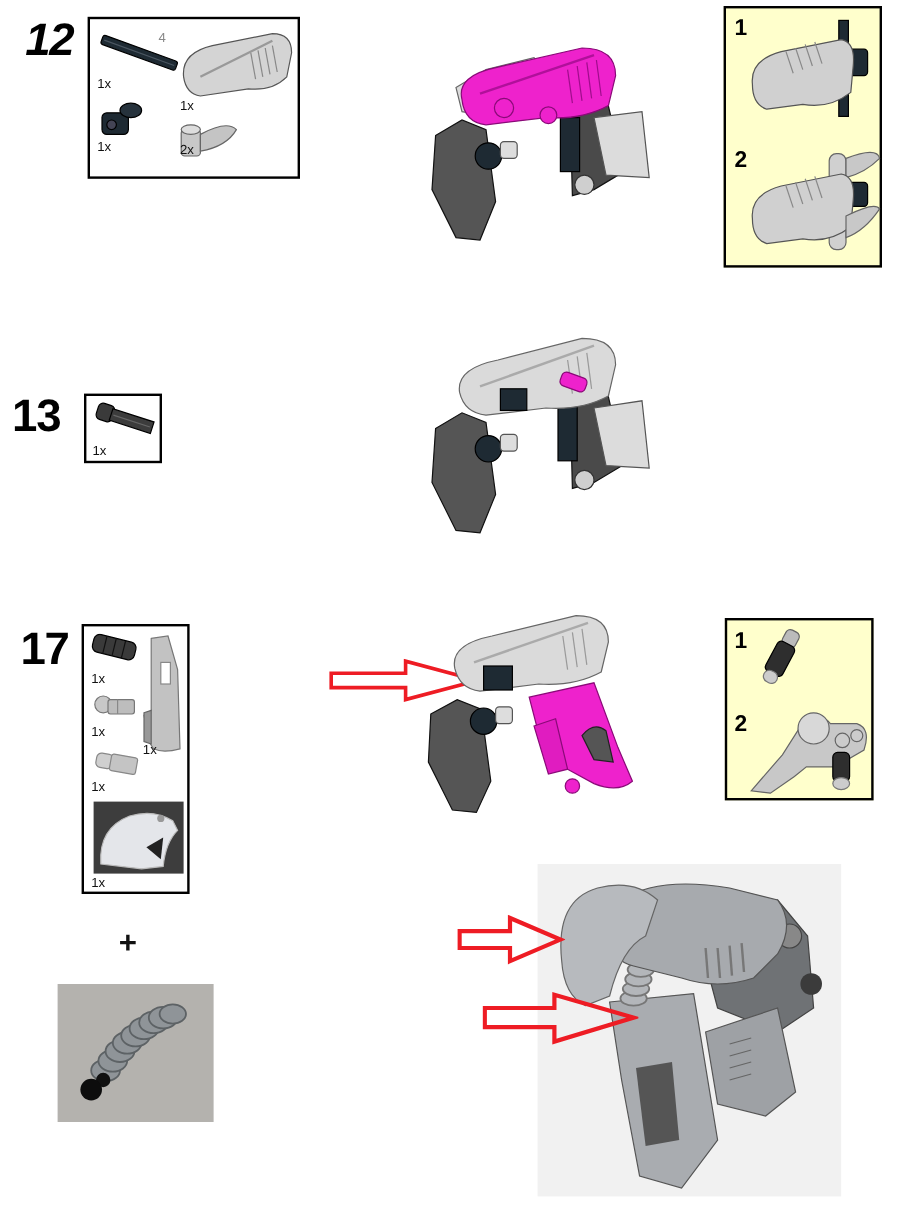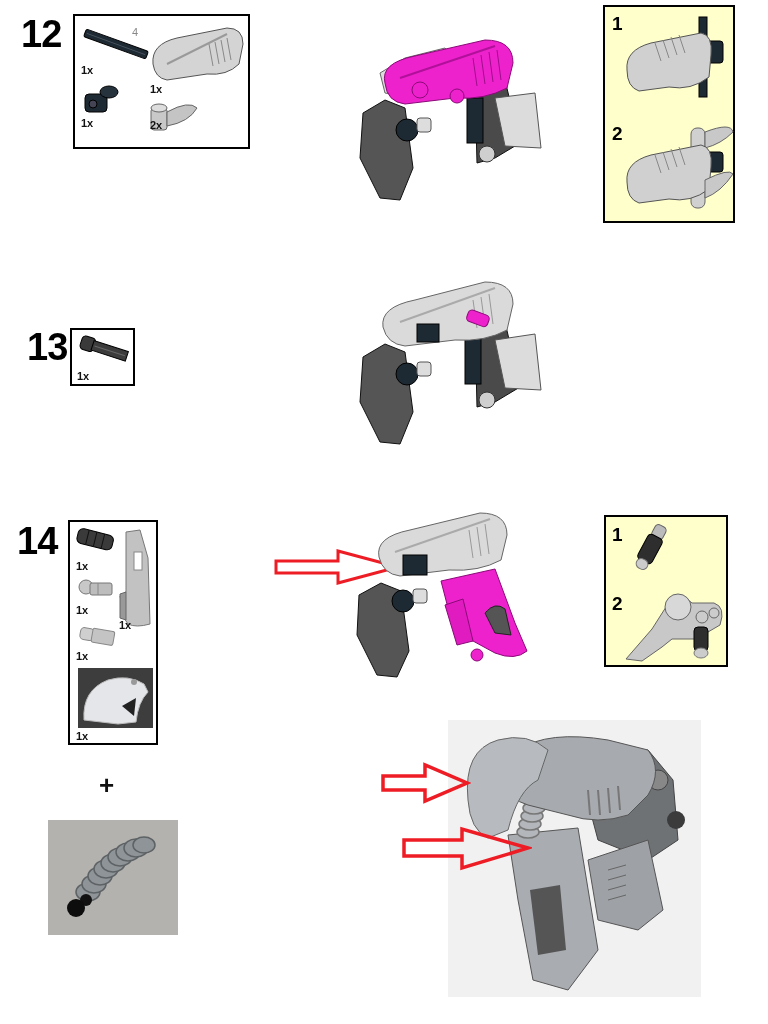--- a/index.html
+++ b/index.html
@@ -5,32 +5,32 @@
   html, body { margin: 0; padding: 0; }
   body {
     width: 768px; height: 1024px; background: #ffffff; position: relative; overflow: hidden;
     font-family: "Liberation Sans", sans-serif;
   }
   .step-num {
     position: absolute; font-family: "Liberation Sans", sans-serif; font-weight: bold;
     font-size: 38px; color: #000; letter-spacing: -1px; line-height: 1;
   }
   .parts-box { position: absolute; border: 2px solid #000; background: #fff; box-sizing: border-box; }
-  .qty { position: absolute; font-weight: bold; font-size: 11px; color: #111; }
+  .qty { position: absolute; font-weight: normal; font-size: 11px; color: #111; }
   .callout { position: absolute; border: 2px solid #000; background: #ffffcc; box-sizing: border-box; }
   .callout-num { position: absolute; font-weight: bold; font-size: 19px; color: #000; }
   .part { position: absolute; }
   .photo { position: absolute; overflow: hidden; }
   .plus { position: absolute; font-size: 26px; font-weight: bold; color: #111; }
   svg { display: block; }
 </style>
 </head>
 <body>
 
-<div class="step-num" style="left:21px; top:15px;">12</div>
+<div class="step-num" style="left:21px; top:15px;font-style:italic;">12</div>
 
 <div class="parts-box" style="left:73px; top:14px; width:177px; height:135px;">
 
   <div class="part" style="left:6px; top:10px;">
     <svg width="70" height="36">
         <g transform="rotate(20 35 18)">
           <rect x="2" y="14" width="66" height="8" rx="2" fill="#1e2a33" stroke="#000" stroke-width="1"></rect>
           <line x1="4" y1="18" x2="66" y2="18" stroke="#4a5560" stroke-width="1"></line>
         </g>
       </svg>
@@ -124,21 +124,21 @@
         <g stroke="#888">
           <line x1="34" y1="33" x2="40" y2="51"></line>
           <line x1="42" y1="30" x2="48" y2="48"></line>
           <line x1="50" y1="27" x2="56" y2="45"></line>
           <line x1="58" y1="25" x2="64" y2="43"></line>
         </g>
       </svg>
   </div>
 </div>
 
-<div class="step-num" style="left:27px; top:328px;">13</div>
+<div class="step-num" style="left:10px; top:328px;">13</div>
 
 <div class="parts-box" style="left:70px; top:328px; width:65px; height:58px;">
   <div class="part" style="left:4px; top:4px;">
     <svg width="56" height="30">
         <g transform="rotate(18 28 15)">
           <rect x="4" y="8" width="14" height="14" rx="4" fill="#3a3a3a" stroke="#000"></rect>
           <rect x="16" y="10" width="36" height="10" fill="#3c3c3c" stroke="#000"></rect>
           <line x1="18" y1="15" x2="50" y2="15" stroke="#666"></line>
         </g>
       </svg>
@@ -162,21 +162,21 @@
         <line x1="136" y1="25" x2="140" y2="54"></line>
         <line x1="144" y1="22" x2="148" y2="52"></line>
       </g>
     <rect x="72" y="52" width="22" height="18" fill="#1e2a33" stroke="#000"></rect>
     <g transform="rotate(20 132 46)">
         <rect x="122" y="40" width="22" height="12" rx="4" fill="#ee22cc" stroke="#8a0a78"></rect>
       </g>
   </svg>
 </div>
 
-<div class="step-num" style="left:17px; top:522px;">14</div>
+<div class="step-num" style="left:17px; top:522px;">17</div>
 
 <div class="parts-box" style="left:68px; top:520px; width:90px; height:225px;">
   <div class="part" style="left:5px; top:6px;">
     <svg width="42" height="24">
         <g transform="rotate(14 21 12)">
           <rect x="2" y="4" width="36" height="15" rx="5" fill="#3a3a3a" stroke="#000"></rect>
           <g stroke="#111">
             <line x1="12" y1="4" x2="12" y2="19"></line>
             <line x1="20" y1="4" x2="20" y2="19"></line>
             <line x1="28" y1="4" x2="28" y2="19"></line>

